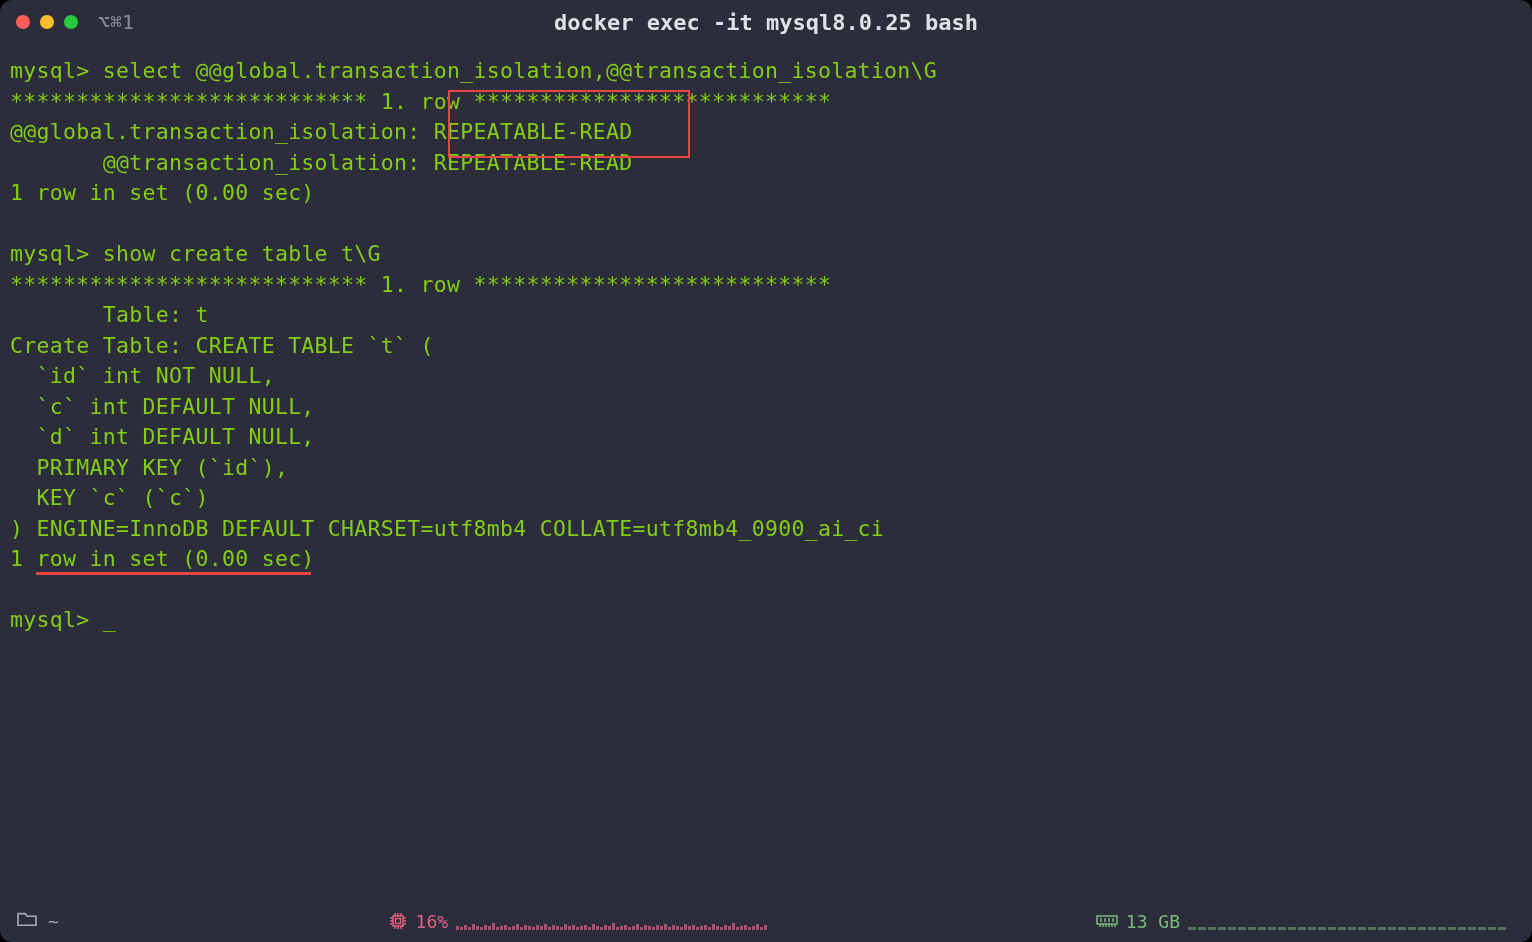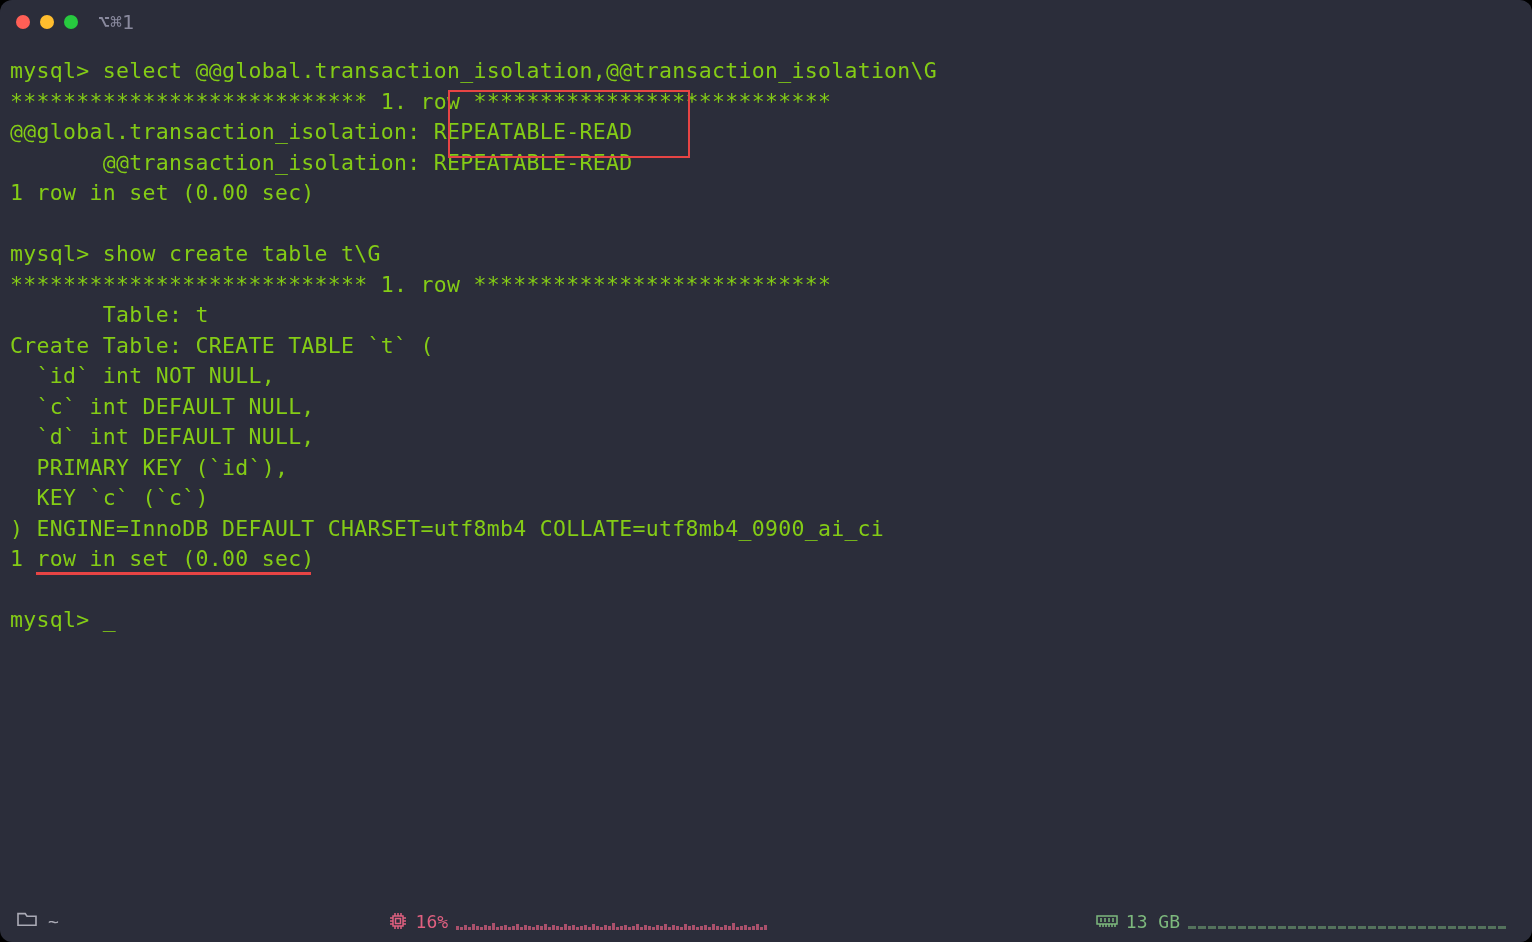--- a/index.html
+++ b/index.html
@@ -114,20 +114,21 @@
     .status-center {
       margin-left: auto;
       display: flex;
       align-items: center;
       gap: 8px;
       color: #e06080;
     }
     
     .status-right {
       display: flex;
+      align-items: center;
       gap: 8px;
       color: #7db87d;
       margin-left: auto;
       margin-right: 10px;
     }
     
     .sparkline {
       display: flex;
       align-items: flex-end;
       gap: 1px;
@@ -168,20 +169,21 @@
 
 <div class="terminal-window">
 
   <div class="titlebar">
     <div class="window-controls">
       <div class="control-btn close-btn"></div>
       <div class="control-btn minimize-btn"></div>
       <div class="control-btn maximize-btn"></div>
     </div>
     <div class="tab-indicator">⌥⌘1</div>
+    <div class="window-title">docker exec -it mysql8.0.25 bash</div>
   </div>
 
   <div class="terminal-content"><span>mysql&gt; </span><span>select @@global.transaction_isolation,@@transaction_isolation\G</span>
 <span>*************************** 1. row ***************************</span>
 <span>@@global.transaction_isolation: </span><span>REPEATABLE-READ</span>
 <span>       @@transaction_isolation: </span><span>REPEATABLE-READ</span>
 <span>1 row in set (0.00 sec)</span>
 <span></span>
 <span>mysql&gt; </span><span>show create table t\G</span>
 <span>*************************** 1. row ***************************</span>

